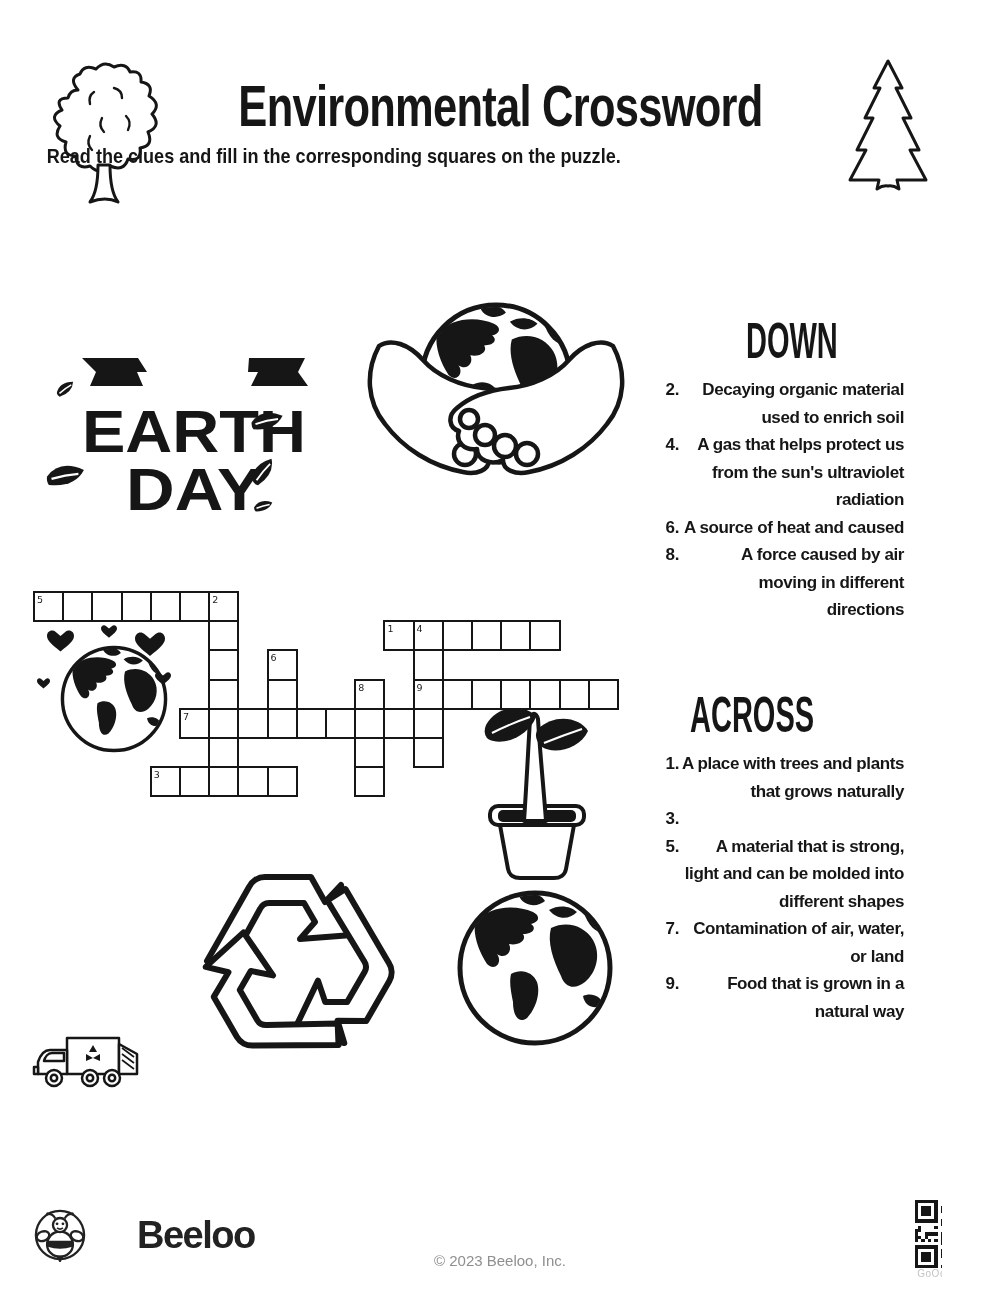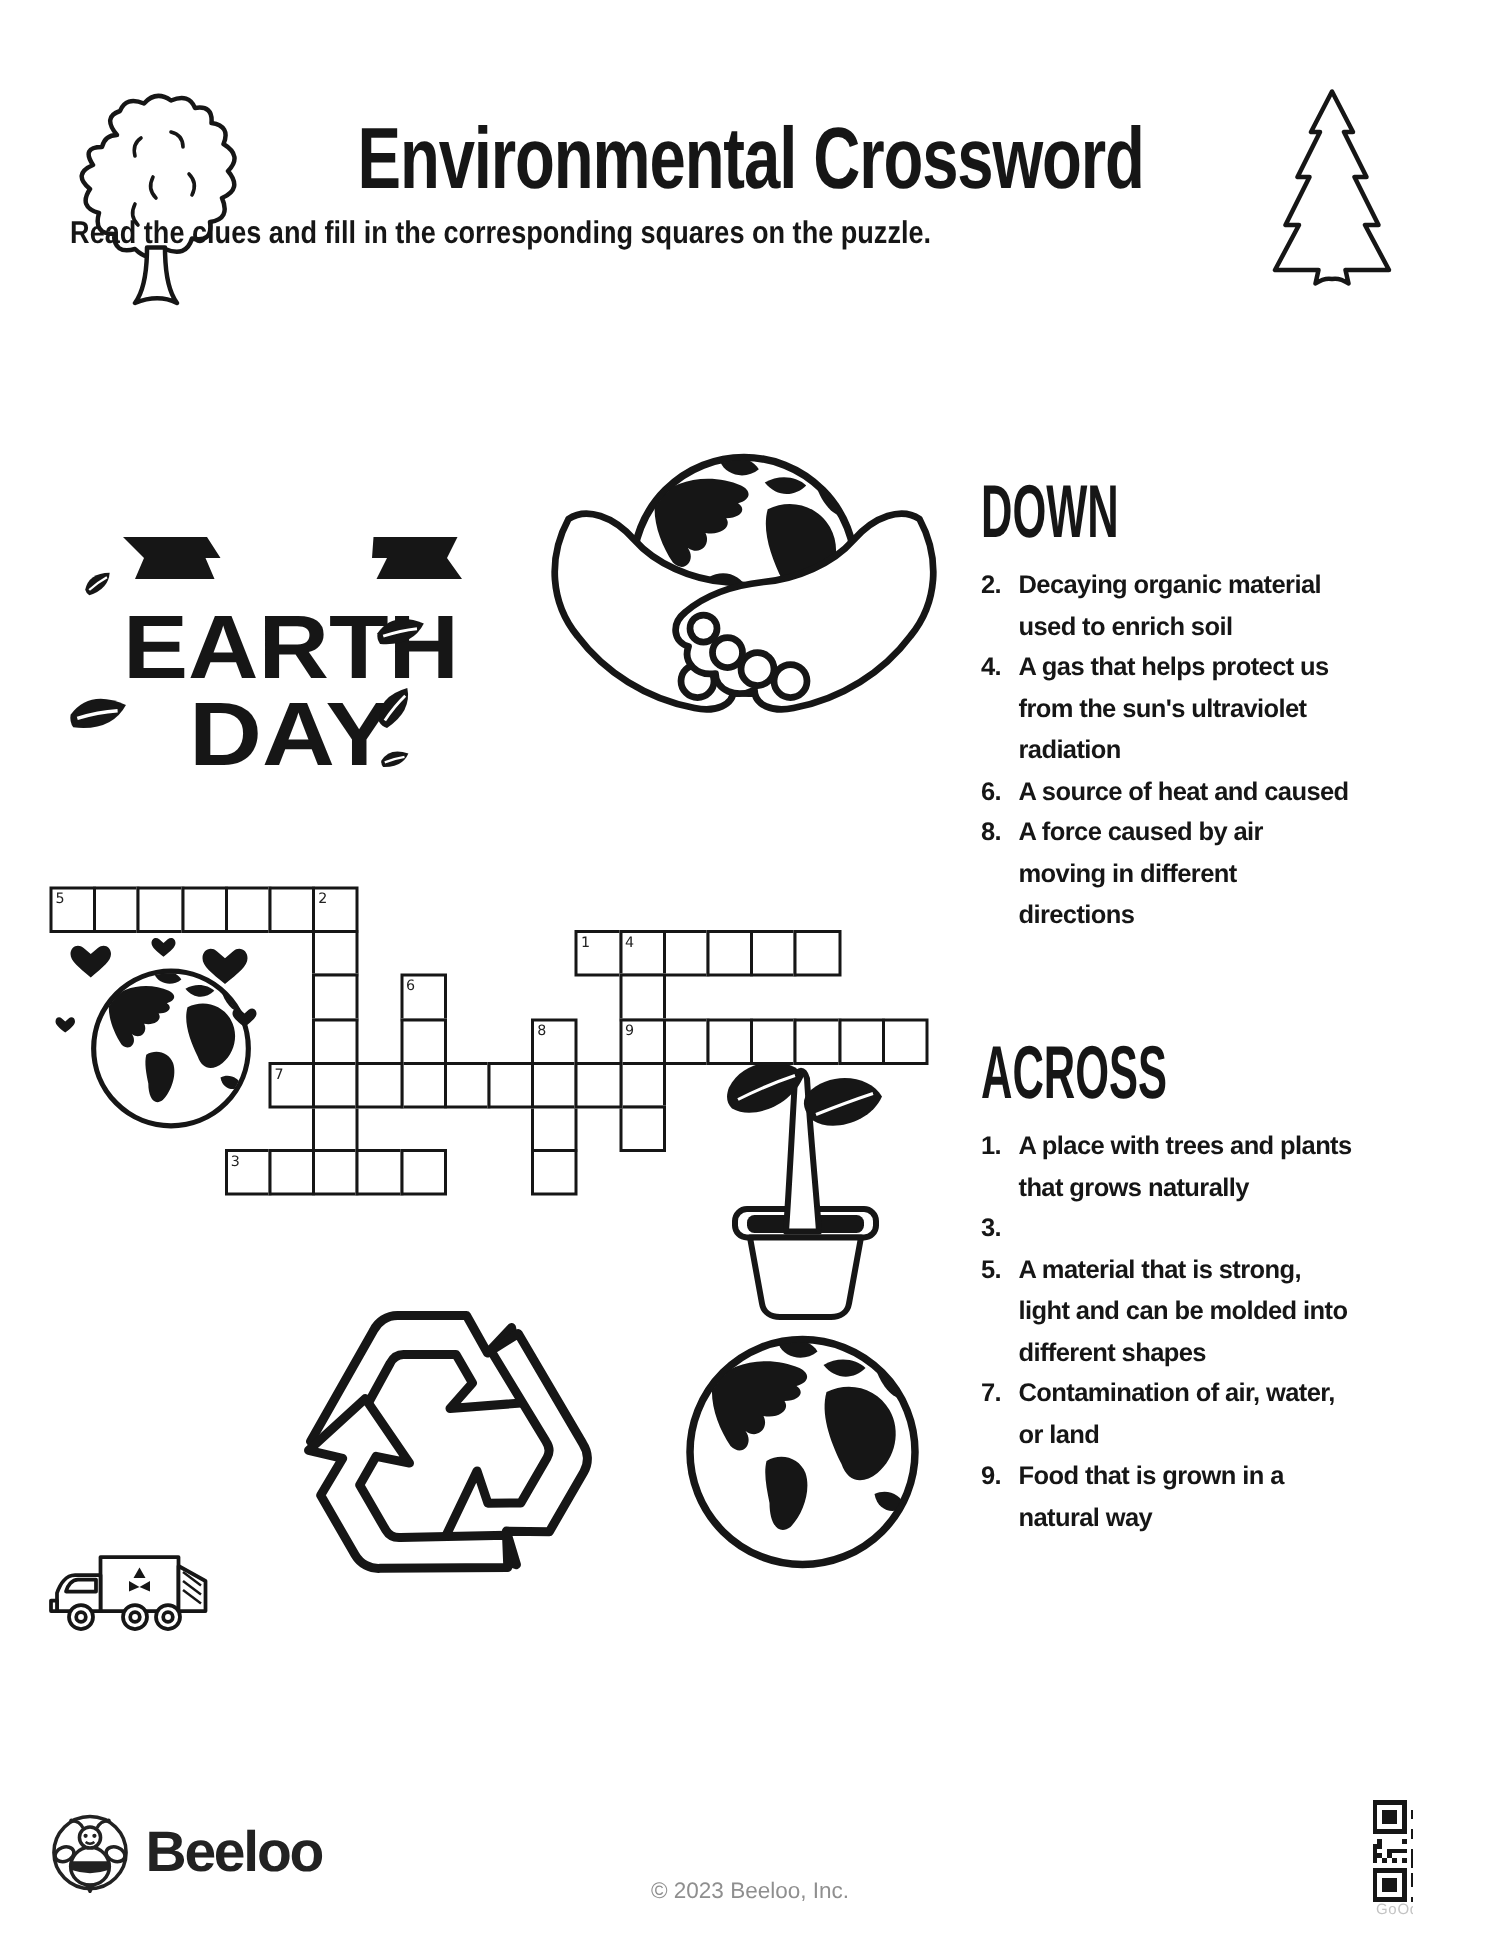--- a/index.html
+++ b/index.html
@@ -7,34 +7,34 @@
         font-family:"Liberation Sans",sans-serif;color:#161616;}
   .abs{position:absolute;}
   
   .title-wrap{left:0;top:72px;width:1000px;text-align:center;}
   .title-inner{display:inline-block;transform:scaleX(.75);transform-origin:50% 0;
     font-size:58px;font-weight:bold;letter-spacing:-1px;white-space:nowrap;}
   .subtitle-wrap{left:0;top:144px;width:1000px;text-align:left;}
   .subtitle-inner{display:inline-block;transform:scaleX(.86);transform-origin:50% 0;
     font-size:21px;font-weight:bold;white-space:nowrap;}
   
-  .clues-block{width:250px;}
+  .clues-block{width:250px;text-align:right;}
   .clue-head{display:inline-block;transform:scaleX(.58);transform-origin:0 0;
     font-size:50px;font-weight:bold;letter-spacing:0;line-height:1;}
   .clue-list{margin-top:10px;}
   .clue{display:flex;font-weight:bold;font-size:17px;line-height:27.5px;letter-spacing:-.4px;}
   .cnum{flex:0 0 25px;}
   .ctext{flex:1;}
   
   .cell{position:absolute;box-sizing:border-box;border:2px solid #161616;background:#fff;}
   .cellnum{position:absolute;left:2px;top:1px;font-size:9.5px;font-weight:400;
     font-family:"DejaVu Sans",sans-serif;color:#222;}
   
   .brand-row{display:flex;align-items:center;gap:10px;}
-  .brand-text{font-size:38px;font-weight:bold;color:#222;letter-spacing:-1.5px;}
+  .brand-text{font-size:38px;font-weight:bold;color:#222;letter-spacing:-1.5px;margin-left:40px;}
   .copyright{left:0;top:1252px;width:1000px;text-align:center;font-size:15px;color:#8f8f8f;}
   .qr-label{left:915px;top:1268px;width:68px;text-align:center;font-size:10px;
     color:#c3c3c3;letter-spacing:.5px;}
   svg{display:block;}
 </style>
 </head>
 <body>
 
 <div id="page">
 

